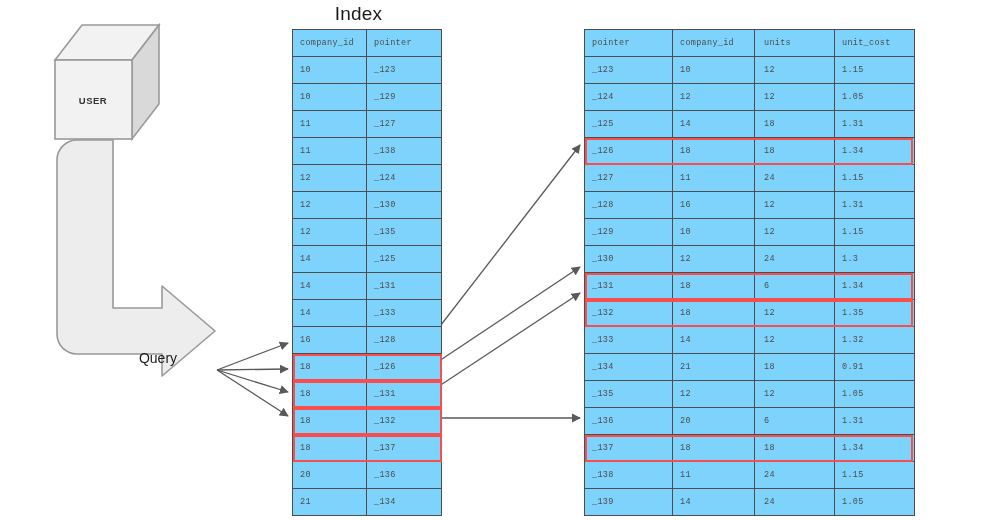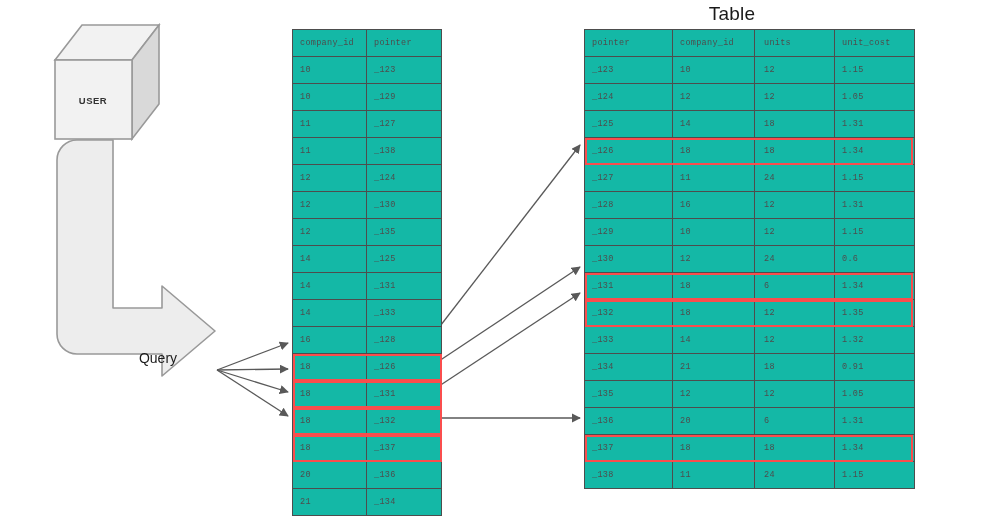--- a/index.html
+++ b/index.html
@@ -14,21 +14,21 @@
     font-family:"Liberation Sans",sans-serif;
     font-size:19px;color:#1a1a1a;letter-spacing:.2px;
     white-space:nowrap;
   }
   #index-title{left:292px;top:3px;width:133px;}
   #table-title{left:584px;top:3px;width:296px;}
 
   
   .dtable{
     position:absolute;border-collapse:collapse;
-    background:#14b8a6;
+    background:#7dd3fc;
     font-family:"Liberation Mono","DejaVu Sans Mono",monospace;
     font-size:8.5px;color:#4d4d4d;
     table-layout:fixed;
   }
   .dtable td{
     border:1px solid #4d4d4d;
     padding:0 0 0 7px;
     height:26px;
     vertical-align:middle;
     white-space:nowrap;
@@ -111,20 +111,21 @@
       <line x1="427" y1="343" x2="580" y2="145"></line>
 
       <line x1="427" y1="369" x2="580" y2="267"></line>
 
       <line x1="427" y1="394" x2="580" y2="293"></line>
 
       <line x1="427" y1="418" x2="580" y2="418"></line>
     </g>
   </svg>
 
+  <div class="tbl-title" id="index-title">Index</div>
 
   <table class="dtable" id="index-table">
     <tbody>
       <tr class="hdr">
         <td class="c0">company_id</td>
         <td class="c1">pointer</td>
       </tr>
     <tr>
           <td class="c0">10</td>
           <td class="c1">_123</td>
@@ -189,21 +190,20 @@
           <td class="c0">20</td>
           <td class="c1">_136</td>
         </tr>
         <tr>
           <td class="c0">21</td>
           <td class="c1">_134</td>
         </tr>
       </tbody>
   </table>
 
-  <div class="tbl-title" id="table-title">Table</div>
 
   <table class="dtable" id="main-table">
     <tbody>
       <tr class="hdr">
         <td class="c0">pointer</td>
         <td class="c1">company_id</td>
         <td class="c2">units</td>
         <td class="c3">unit_cost</td>
       </tr>
     <tr>
@@ -245,21 +245,21 @@
         <tr>
           <td class="c0">_129</td>
           <td class="c1">10</td>
           <td class="c2">12</td>
           <td class="c3">1.15</td>
         </tr>
         <tr>
           <td class="c0">_130</td>
           <td class="c1">12</td>
           <td class="c2">24</td>
-          <td class="c3">0.6</td>
+          <td class="c3">1.3</td>
         </tr>
         <tr>
           <td class="c0">_131</td>
           <td class="c1">18</td>
           <td class="c2">6</td>
           <td class="c3">1.34</td>
         </tr>
         <tr>
           <td class="c0">_132</td>
           <td class="c1">18</td>
@@ -294,20 +294,26 @@
           <td class="c0">_137</td>
           <td class="c1">18</td>
           <td class="c2">18</td>
           <td class="c3">1.34</td>
         </tr>
         <tr>
           <td class="c0">_138</td>
           <td class="c1">11</td>
           <td class="c2">24</td>
           <td class="c3">1.15</td>
+        </tr>
+        <tr>
+          <td class="c0">_139</td>
+          <td class="c1">14</td>
+          <td class="c2">24</td>
+          <td class="c3">1.05</td>
         </tr>
       </tbody>
   </table>
 
 <div class="hl-box" style="left: 292.5px; top: 353.5px; width: 149px; height: 27px; border-color: rgb(250, 77, 77);"></div>
     <div class="hl-box" style="left: 292.5px; top: 380.5px; width: 149px; height: 27px; border-color: rgb(250, 77, 77);"></div>
     <div class="hl-box" style="left: 292.5px; top: 407.5px; width: 149px; height: 27px; border-color: rgb(250, 77, 77);"></div>
     <div class="hl-box" style="left: 292.5px; top: 434.5px; width: 149px; height: 27px; border-color: rgb(250, 77, 77);"></div>
     <div class="hl-box" style="left: 584.5px; top: 137.5px; width: 328px; height: 27px; border-color: rgb(250, 77, 77);"></div>
     <div class="hl-box" style="left: 584.5px; top: 272.5px; width: 328px; height: 27px; border-color: rgb(250, 77, 77);"></div>

